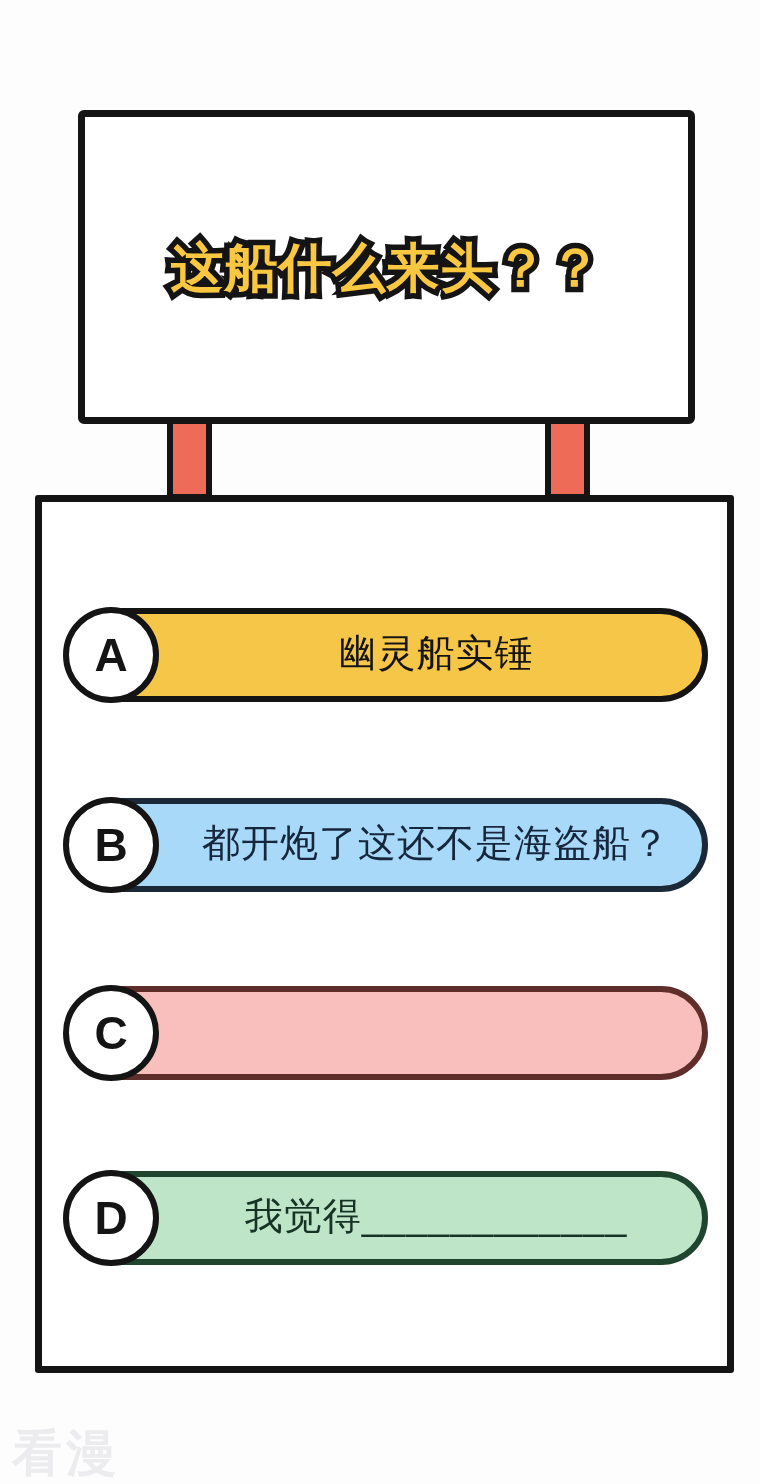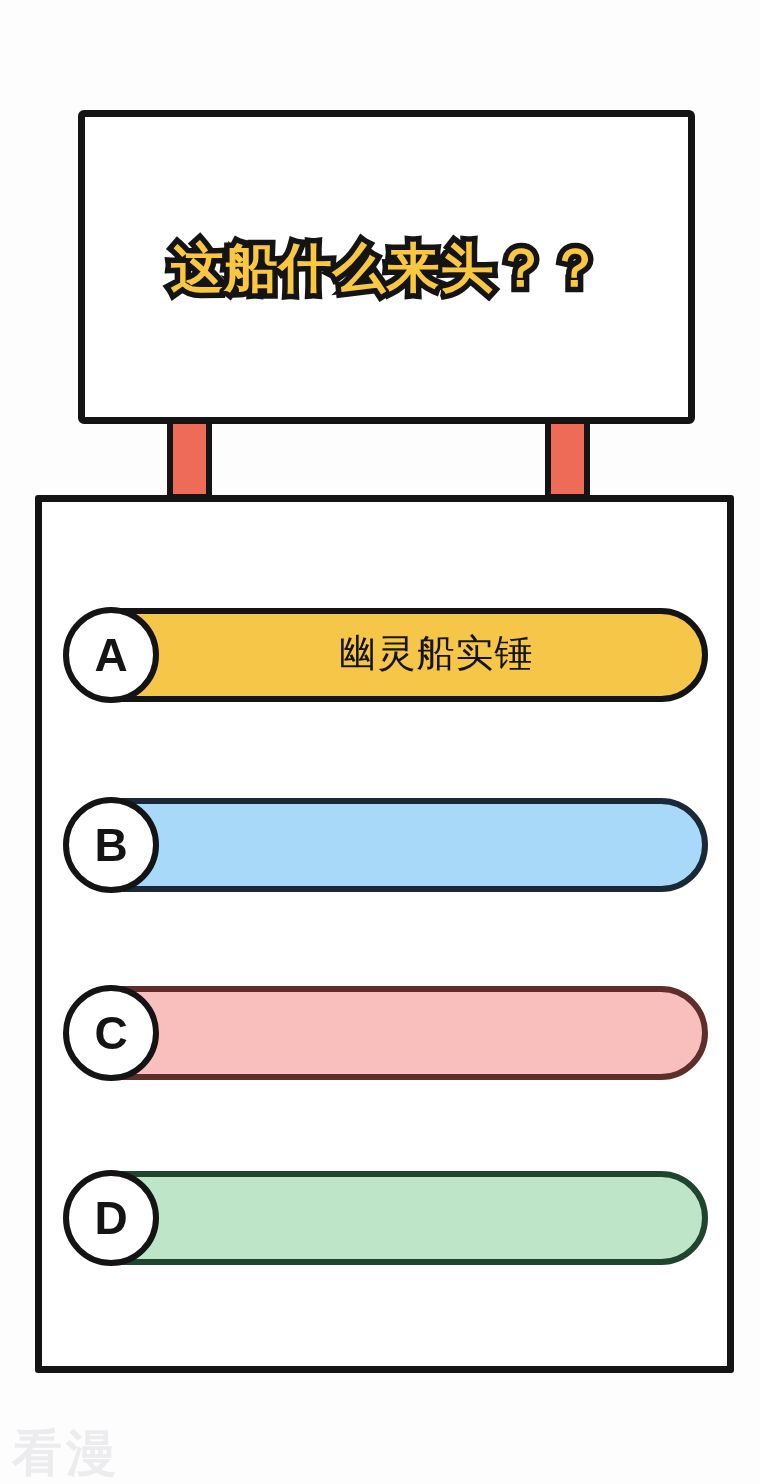--- a/index.html
+++ b/index.html
@@ -146,29 +146,31 @@
     <div class="pill-circle">
       <span>A</span>
     </div>
     <span class="pill-label" style="color: rgb(20, 20, 20);">幽灵船实锤</span>
   </div>
 
   <div class="pill pill-b" style="background: rgb(168, 217, 248); border-color: rgb(27, 40, 56);">
     <div class="pill-circle">
       <span>B</span>
     </div>
+    <span class="pill-label" style="color: rgb(22, 38, 60);">都开炮了这还不是海盗船？</span>
   </div>
 
   <div class="pill pill-c" style="background: rgb(248, 191, 188); border-color: rgb(95, 46, 42);">
     <div class="pill-circle">
       <span>C</span>
     </div>
   </div>
 
   <div class="pill pill-d" style="background: rgb(190, 229, 200); border-color: rgb(32, 69, 47);">
     <div class="pill-circle">
       <span>D</span>
     </div>
+    <span class="pill-label" style="color: rgb(23, 51, 37);">我觉得____________</span>
   </div>
 
   <div class="watermark">看漫</div>
 
 </div>
 
 </body></html>

